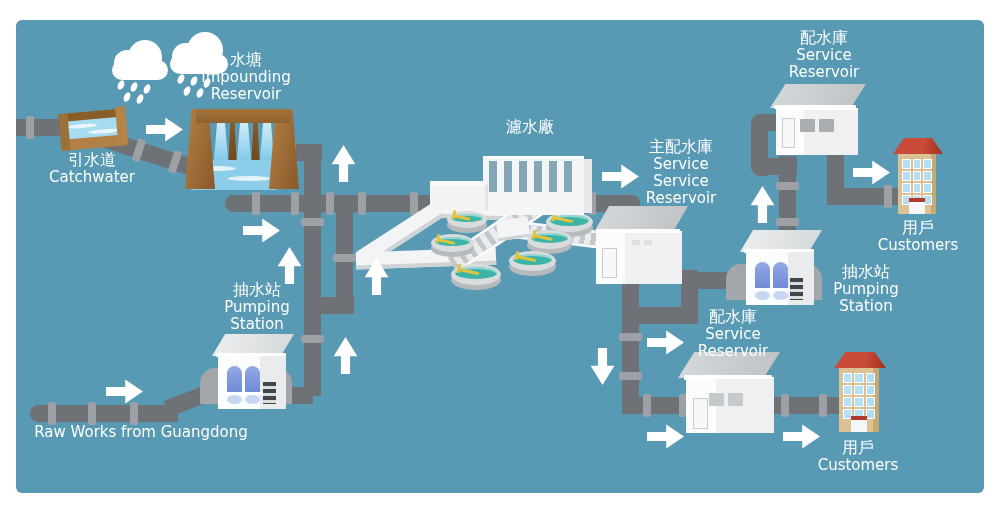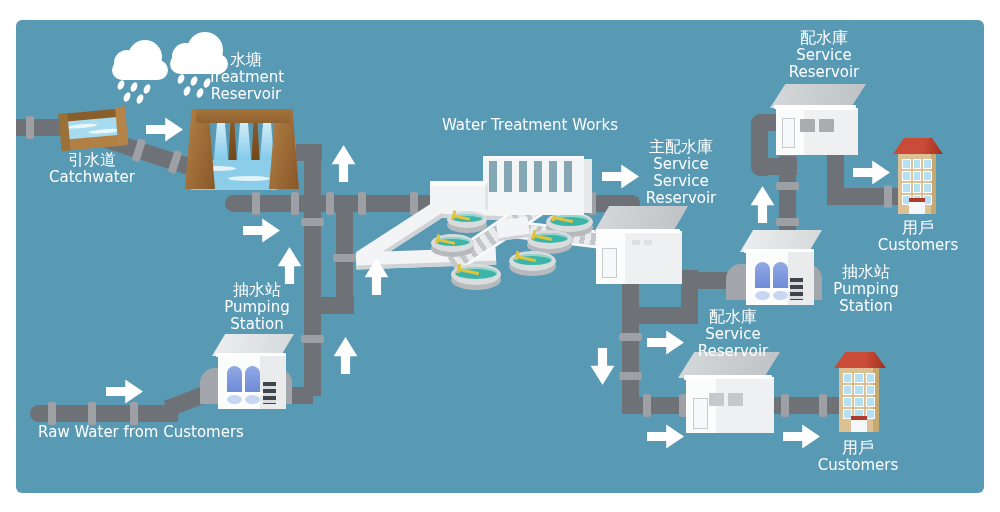--- a/index.html
+++ b/index.html
@@ -350,29 +350,29 @@
   <div class="ar r" style="left:602px;top:163px"></div>
   <div class="ar u" style="left:749px;top:186px"></div>
   <div class="ar r" style="left:853px;top:159px"></div>
   <div class="ar d" style="left:589px;top:348px"></div>
   <div class="ar r" style="left:647px;top:329px"></div>
   <div class="ar r" style="left:647px;top:423px"></div>
   <div class="ar r" style="left:783px;top:423px"></div>
 
   <div class="lbl" style="left:246px;top:50px">
     <div class="zh">水塘</div>
-    <div>Treatment</div>
+    <div>Impounding</div>
     <div>Reservoir</div>
   </div>
   <div class="lbl" style="left:92px;top:150px">
     <div class="zh">引水道</div>
     <div>Catchwater</div>
   </div>
   <div class="lbl" style="left:530px;top:117px">
-    <div>Water Treatment Works</div>
+    <div class="zh">濾水廠</div>
   </div>
   <div class="lbl" style="left:681px;top:137px">
     <div class="zh">主配水庫</div>
     <div>Service</div>
     <div>Service</div>
     <div>Reservoir</div>
   </div>
   <div class="lbl" style="left:824px;top:28px">
     <div class="zh">配水庫</div>
     <div>Service</div>
@@ -395,15 +395,15 @@
   <div class="lbl" style="left:858px;top:438px">
     <div class="zh">用戶</div>
     <div>Customers</div>
   </div>
   <div class="lbl" style="left:257px;top:280px">
     <div class="zh">抽水站</div>
     <div>Pumping</div>
     <div>Station</div>
   </div>
   <div class="lbl" style="left:141px;top:424px">
-    <div>Raw Water from Customers</div>
+    <div>Raw Works from Guangdong</div>
   </div>
 </div>
 
 </body></html>

